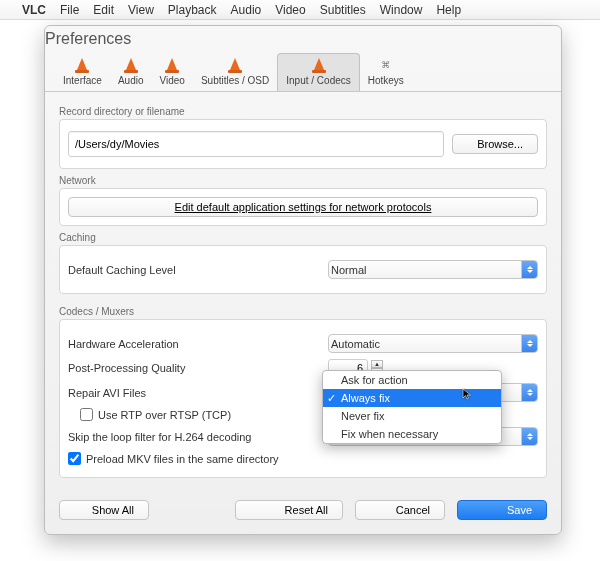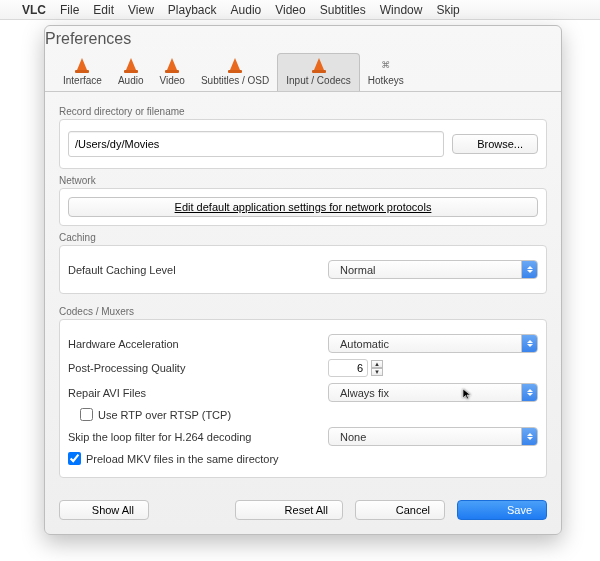--- a/index.html
+++ b/index.html
@@ -19,21 +19,21 @@
   .body { padding: 8px 14px 12px; }
   .groupLabel { font-size: 10px; color: #6b6b6b; margin: 6px 0 2px; }
   .panel { background: #fff; border: 1px solid #d7d7d7; border-radius: 4px; padding: 8px; }
   .row { display: flex; align-items: center; gap: 8px; margin: 3px 0; }
   .textinput { flex: 1; height: 20px; border: 1px solid #cfcfcf; border-radius: 3px; padding: 12px 6px; font-size: 11px; background:#fff; box-shadow: inset 0 1px 1px rgba(0,0,0,.06); }
   .btn { height: 20px; padding: 0 14px; border: 1px solid #c5c5c5; border-radius: 4px; background: linear-gradient(#fefefe,#f2f2f2); font-size: 11px; cursor:pointer;text-align:right; }
   .btn.primary { background: linear-gradient(#4aa0f8,#1f7bf2); color:#fff; border-color:#1a6edb; }
   .wideBtn { width: 100%; text-align: center; text-decoration: underline; }
   .formrow { display:flex; align-items:center; margin: 6px 0; }
   .formrow .lbl { width: 260px; font-size: 11px; color:#333; }
-  .select { position: relative; flex:1; height:19px; border:1px solid #c7c7c7; border-radius:4px; background: linear-gradient(#fefefe,#f3f3f3); padding: 0 11px; font-size:11px; display:flex; align-items:center; cursor:pointer; }
+  .select { position: relative; flex:1; height:19px; border:1px solid #c7c7c7; border-radius:4px; background: linear-gradient(#fefefe,#f3f3f3); padding: 0 2px; font-size:11px; display:flex; align-items:center; cursor:pointer; }
   .select .caps { position:absolute; right:0; top:0; bottom:0; width:16px; border-left:1px solid #c7c7c7; background: linear-gradient(#6aa8f5,#3a84ec); border-radius: 0 3px 3px 0; display:flex; flex-direction:column; align-items:center; justify-content:center; }
   .select .caps::before { content:""; border-left:3px solid transparent; border-right:3px solid transparent; border-bottom:3px solid #fff; margin-bottom:1px;}
   .select .caps::after { content:""; border-left:3px solid transparent; border-right:3px solid transparent; border-top:3px solid #fff;}
   .stepper { display:flex; align-items:center; }
   .stepper input { width:40px; height:18px; border:1px solid #cfcfcf; border-radius:3px; text-align:right; padding:0 4px; font-size:11px; }
   .stepbtns { display:flex; flex-direction:column; margin-left:3px; }
   .stepbtns div { width:12px; height:8px; border:1px solid #bcbcbc; background:linear-gradient(#fefefe,#ececec); font-size:7px; line-height:6px; text-align:center; cursor:pointer;}
   .chk { display:flex; align-items:center; gap:5px; font-size:11px; margin:4px 0; }
   .chk input { width:13px; height:13px; }
   .footer { display:flex; gap:12px; padding: 10px 14px 14px; }
@@ -52,21 +52,21 @@
   <span class="apple"></span>
   <span class="app">VLC</span>
   <span>File</span>
   <span>Edit</span>
   <span>View</span>
   <span>Playback</span>
   <span>Audio</span>
   <span>Video</span>
   <span>Subtitles</span>
   <span>Window</span>
-  <span>Skip</span>
+  <span>Help</span>
 </div>
 
 <div class="window">
   <div class="titlebar">Preferences</div>
 
   <div class="toolbar">
     <div class="toolbtn">
         <div class="cone"></div>
         <span>Interface</span>
       </div>
@@ -161,20 +161,26 @@
             <span>None</span>
             <div class="caps"></div>
           </div>
       </div>
 
       <label class="chk">
         <input type="checkbox" checked="" style="">
         <span>Preload MKV files in the same directory</span>
       </label>
 
+      <div class="dropdown" style="left:262px; top:50px; width:180px;">
+        <div class="opt">Ask for action</div>
+        <div class="opt sel">Always fix</div>
+        <div class="opt">Never fix</div>
+        <div class="opt">Fix when necessary</div>
+      </div>
       <div class="cursor" style="left:402px; top:68px;">
         <svg viewBox="0 0 12 12">
             <path d="M1 1 L1 10 L3.5 7.5 L5 11 L6.5 10.3 L5 7 L8.5 7 Z" fill="#000" stroke="#fff" stroke-width="0.6"></path>
           </svg>
       </div>
 
     </div>
   </div>
 
   <div class="footer">

